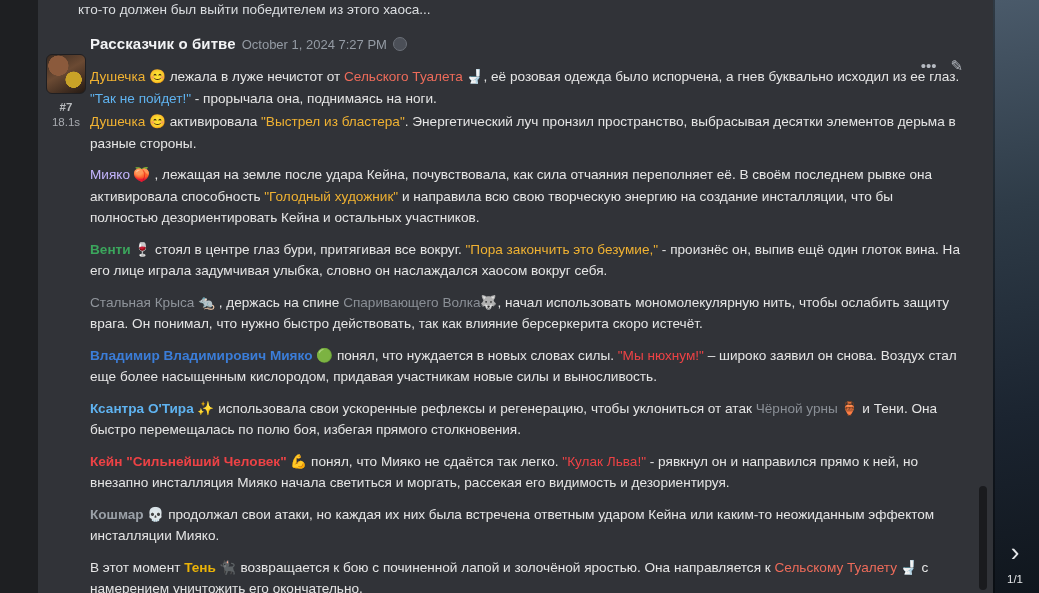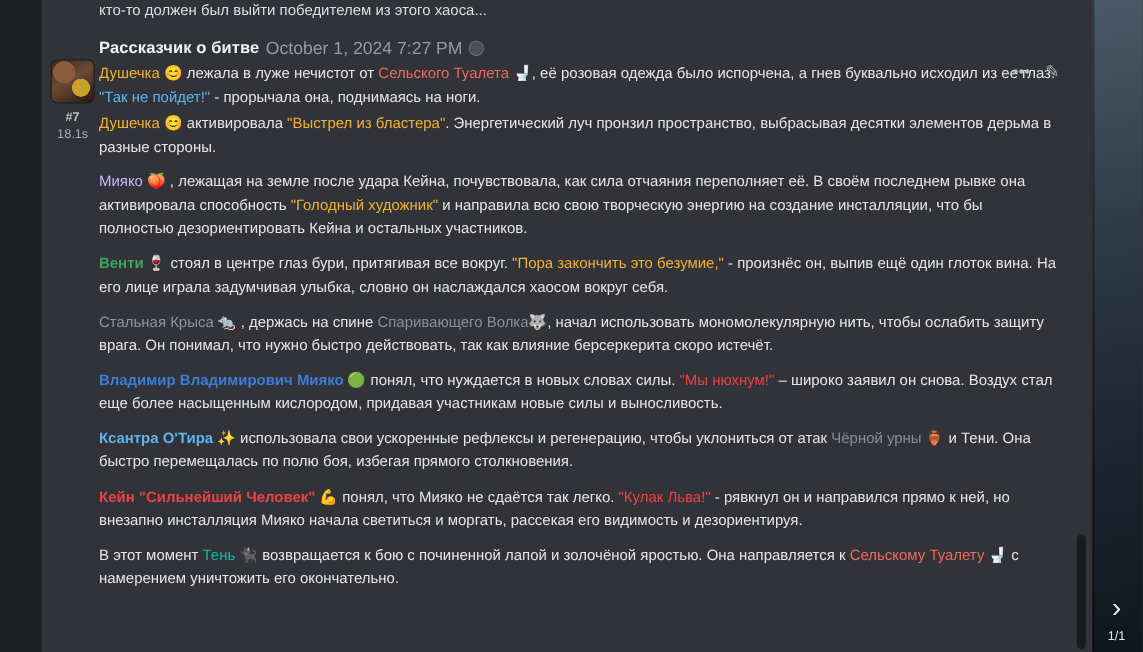--- a/index.html
+++ b/index.html
@@ -48,21 +48,21 @@
   }
 
   .messages {
     position: absolute;
     top: 0; left: 0; right: 0; bottom: 0;
     padding: 0 16px 0 0;
   }
 
   
   .top-partial {
-    padding: 0 0 4px 52px;
+    padding: 0 0 4px 40px;
     color: #dbdee1;
     font-size: 13.6px;
     line-height: 20px;
   }
 
   .msg {
     position: relative;
     padding: 8px 8px 0 52px;
   }
   .msg-avatar {
@@ -73,32 +73,32 @@
     background:
       radial-gradient(circle at 30% 28%, #8b5a3c 0 26%, rgba(0,0,0,0) 27%),
       radial-gradient(circle at 70% 65%, #c9a227 0 22%, rgba(0,0,0,0) 23%),
       linear-gradient(150deg, #3a2a20 0%, #6b4a33 45%, #241a14 100%);
     border: 1px solid #1f1f22;
   }
   .msg-header {
     display: flex;
     align-items: center;
     gap: 6px;
-    margin-bottom: 2px;
+    margin-bottom: 12px;
     height: 22px;
   }
   .author {
     color: #f2f3f5;
     font-weight: bold;
     font-size: 15px;
     letter-spacing: .1px;
   }
   .timestamp {
     color: #949ba4;
-    font-size: 16px;
+    font-size: 13px;
     padding-top: 3px;
   }
   .header-badge {
     width: 14px; height: 14px;
     border-radius: 50%;
     background: #4b4f57;
     border: 1.5px solid #6b7078;
     margin-top: 2px;
   }
 
@@ -129,21 +129,21 @@
   .n-blue { color: #5fb3f0; font-weight: bold; margin-top: 32px; }
   .n-blue-d { color: #3b7dd8; font-weight: bold; }
   .n-grey { color: #8f949b; }
   .n-grey-b { color: #9aa0a7; font-weight: bold; }
   .n-teal { color: #3ba55c; font-weight: bold; text-align: center; }
   .n-plain { color: #e5e5e5; text-align: center; }
   .q-blue { color: #5fb3f0; }
   .q-red { color: #ed4245; }
   .q-yellow { color: #f0b232; }
   .link-red { color: #ed6b5a; }
-  .link-rose { color: #14b8a6; }
+  .link-rose { color: #eab308; font-weight: bold; }
   .dim { color: #8a8f96; }
 
   .msg-actions {
     position: absolute;
     right: 14px;
     top: 34px;
     display: flex;
     gap: 14px;
     color: #b5bac1;
   }
@@ -223,20 +223,21 @@
 
         <div id="paras">
             <div class="para first"><span class="n-yellow">Душечка </span><span class="emoji">😊 </span><span class="n-plain">лежала в луже нечистот от </span><span class="link-red">Сельского Туалета</span><span class="emoji"> 🚽</span><span class="n-plain">, её розовая одежда было испорчена, а гнев буквально исходил из ее глаз. </span><span class="q-blue">"Так не пойдет!"</span><span class="n-plain"> - прорычала она, поднимаясь на ноги.</span></div>
             <div class="para"><span class="n-yellow">Душечка </span><span class="emoji">😊 </span><span class="n-plain">активировала </span><span class="q-yellow">"Выстрел из бластера"</span><span class="n-plain">. Энергетический луч пронзил пространство, выбрасывая десятки элементов дерьма в разные стороны.</span></div>
             <div class="para"><span class="n-orange">Мияко </span><span class="emoji">🍑 </span><span class="n-plain">, лежащая на земле после удара Кейна, почувствовала, как сила отчаяния переполняет её. В своём последнем рывке она активировала способность </span><span class="q-yellow">"Голодный художник"</span><span class="n-plain"> и направила всю свою творческую энергию на создание инсталляции, что бы полностью дезориентировать Кейна и остальных участников.</span></div>
             <div class="para"><span class="n-teal">Венти </span><span class="emoji">🍷 </span><span class="n-plain">стоял в центре глаз бури, притягивая все вокруг. </span><span class="q-yellow">"Пора закончить это безумие,"</span><span class="n-plain"> - произнёс он, выпив ещё один глоток вина. На его лице играла задумчивая улыбка, словно он наслаждался хаосом вокруг себя.</span></div>
             <div class="para"><span class="n-grey">Стальная Крыса </span><span class="emoji">🐀 </span><span class="n-plain">, держась на спине </span><span class="dim">Спаривающего Волка</span><span class="emoji">🐺</span><span class="n-plain">, начал использовать мономолекулярную нить, чтобы ослабить защиту врага. Он понимал, что нужно быстро действовать, так как влияние берсеркерита скоро истечёт.</span></div>
             <div class="para"><span class="n-blue-d">Владимир Владимирович Мияко </span><span class="emoji">🟢 </span><span class="n-plain">понял, что нуждается в новых словах силы. </span><span class="q-red">"Мы нюхнум!"</span><span class="n-plain"> – широко заявил он снова. Воздух стал еще более насыщенным кислородом, придавая участникам новые силы и выносливость.</span></div>
             <div class="para"><span class="n-blue">Ксантра О'Тира </span><span class="emoji">✨ </span><span class="n-plain">использовала свои ускоренные рефлексы и регенерацию, чтобы уклониться от атак </span><span class="dim">Чёрной урны</span><span class="emoji"> 🏺</span><span class="n-plain"> и Тени. Она быстро перемещалась по полю боя, избегая прямого столкновения.</span></div>
             <div class="para"><span class="n-red">Кейн "Сильнейший Человек" </span><span class="emoji">💪 </span><span class="n-plain">понял, что Мияко не сдаётся так легко. </span><span class="q-red">"Кулак Льва!"</span><span class="n-plain"> - рявкнул он и направился прямо к ней, но внезапно инсталляция Мияко начала светиться и моргать, рассекая его видимость и дезориентируя.</span></div>
+            <div class="para"><span class="n-grey-b">Кошмар </span><span class="emoji">💀 </span><span class="n-plain">продолжал свои атаки, но каждая их них была встречена ответным ударом Кейна или каким-то неожиданным эффектом инсталляции Мияко.</span></div>
             <div class="para"><span class="n-plain">В этот момент </span><span class="link-rose">Тень</span><span class="emoji"> 🐈‍⬛ </span><span class="n-plain">возвращается к бою с починенной лапой и золочёной яростью. Она направляется к </span><span class="link-red">Сельскому Туалету</span><span class="emoji"> 🚽</span><span class="n-plain"> с намерением уничтожить его окончательно.</span></div>
           </div>
       </div>
 
     </div>
 
     <div class="scrollbar-track">
       <div class="scrollbar-thumb"></div>
     </div>
   </div>

